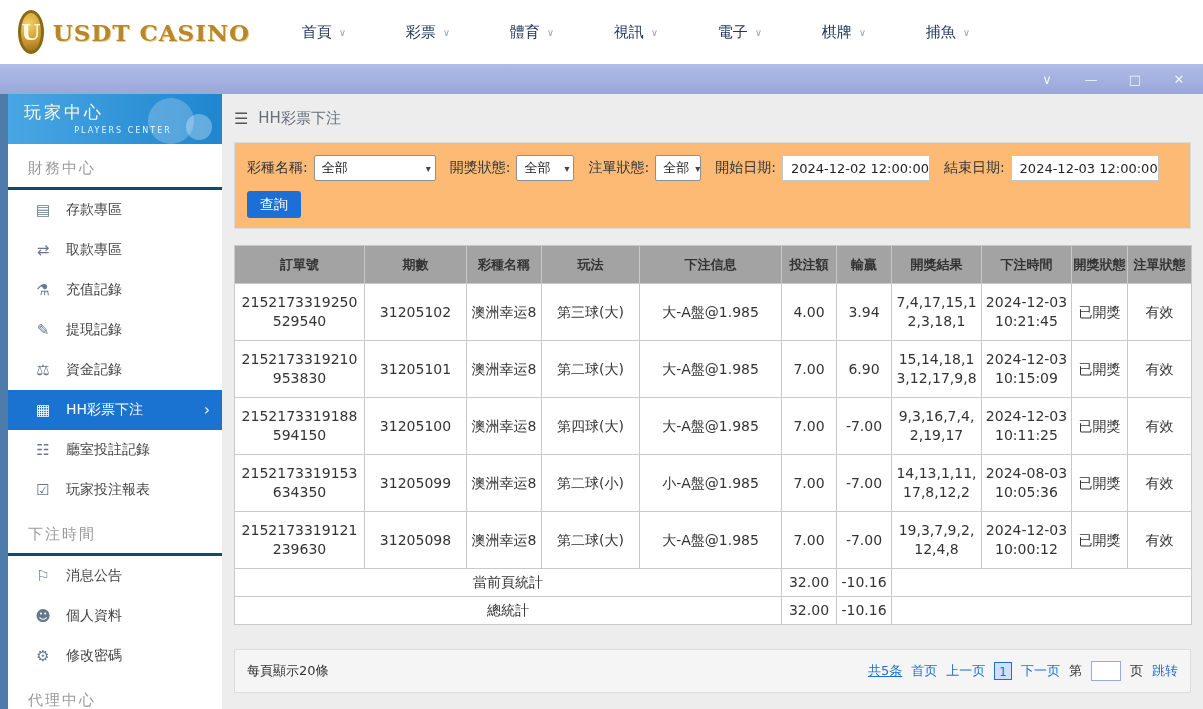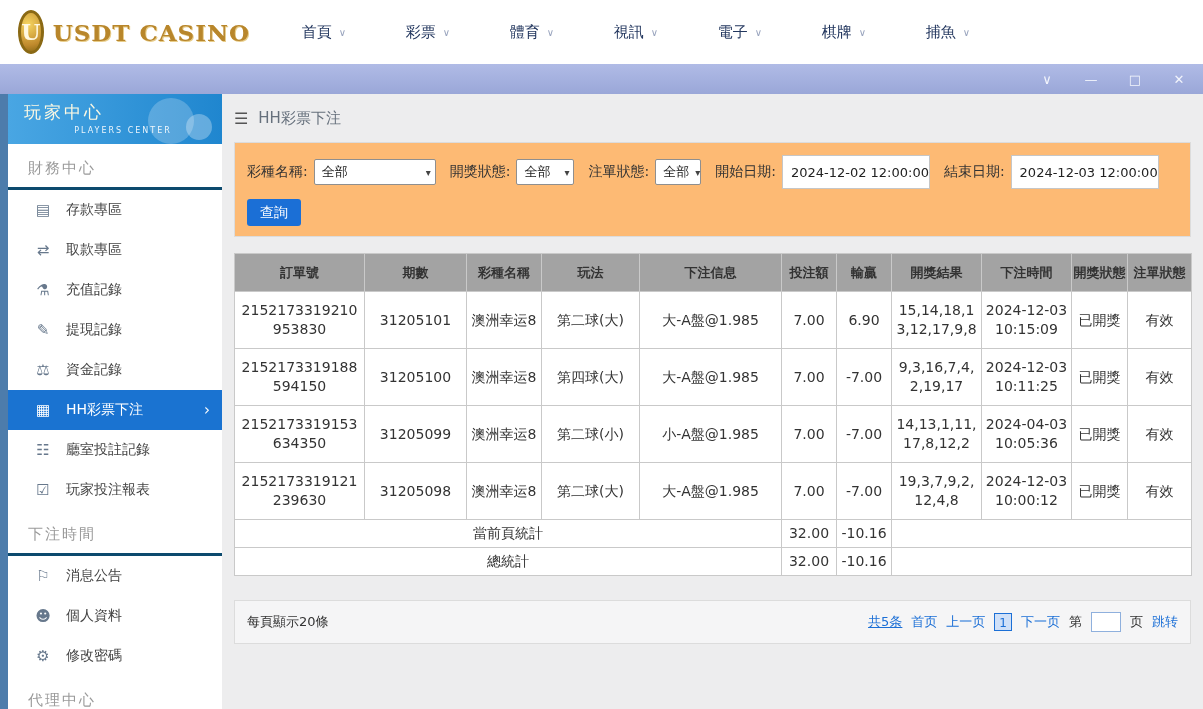--- a/index.html
+++ b/index.html
@@ -82,21 +82,21 @@
   .fgap { margin-left:14px; }
   .select {
     height:26px; background:#fff; border:1px solid #8f8f8f; border-radius:2px;
     display:inline-flex; align-items:center; justify-content:space-between;
     padding:0 4px 0 7px; gap:6px; font-size:13px; color:#222; cursor:pointer;
   }
   .sel-caret { font-size:10px; color:#444; }
   .w-lg { width:122px; } .w-sm { width:58px; } .w-xs { width:46px; }
   .dinput {
     height:26px; width:148px; background:#fff; border:1px solid #c6c6c6;
-    display:inline-flex; align-items:center; padding:16px 8px; font-size:13px; color:#222; cursor:text;
+    display:inline-flex; align-items:center; padding:8px 8px; font-size:13px; color:#222; cursor:text;
   }
   .btn-row { margin-top:10px; }
   .btn-search {
     background:#1b6fd6; color:#fff; border:none; border-radius:3px;
     height:27px; padding:2px 13px; font-size:14px; cursor:pointer;
   }
 
   
   table.data-table {
     width:100%; margin-top:16px; border-collapse:collapse; background:#fff;
@@ -294,20 +294,33 @@
             <th>投注額</th>
             <th>輸贏</th>
             <th>開獎結果</th>
             <th>下注時間</th>
             <th>開獎狀態</th>
             <th>注單狀態</th>
           </tr>
         </thead>
         <tbody>
           <tr class="data-row">
+            <td>2152173319250529540</td>
+            <td>31205102</td>
+            <td>澳洲幸运8</td>
+            <td>第三球(大)</td>
+            <td>大-A盤@1.985</td>
+            <td>4.00</td>
+            <td>3.94</td>
+            <td>7,4,17,15,12,3,18,1</td>
+            <td>2024-12-03 10:21:45</td>
+            <td>已開獎</td>
+            <td>有效</td>
+          </tr>
+          <tr class="data-row">
             <td>2152173319210953830</td>
             <td>31205101</td>
             <td>澳洲幸运8</td>
             <td>第二球(大)</td>
             <td>大-A盤@1.985</td>
             <td>7.00</td>
             <td>6.90</td>
             <td>15,14,18,13,12,17,9,8</td>
             <td>2024-12-03 10:15:09</td>
             <td>已開獎</td>
@@ -328,21 +341,21 @@
           </tr>
           <tr class="data-row">
             <td>2152173319153634350</td>
             <td>31205099</td>
             <td>澳洲幸运8</td>
             <td>第二球(小)</td>
             <td>小-A盤@1.985</td>
             <td>7.00</td>
             <td>-7.00</td>
             <td>14,13,1,11,17,8,12,2</td>
-            <td>2024-04-03 10:05:36</td>
+            <td>2024-08-03 10:05:36</td>
             <td>已開獎</td>
             <td>有效</td>
           </tr>
           <tr class="data-row">
             <td>2152173319121239630</td>
             <td>31205098</td>
             <td>澳洲幸运8</td>
             <td>第二球(大)</td>
             <td>大-A盤@1.985</td>
             <td>7.00</td>

